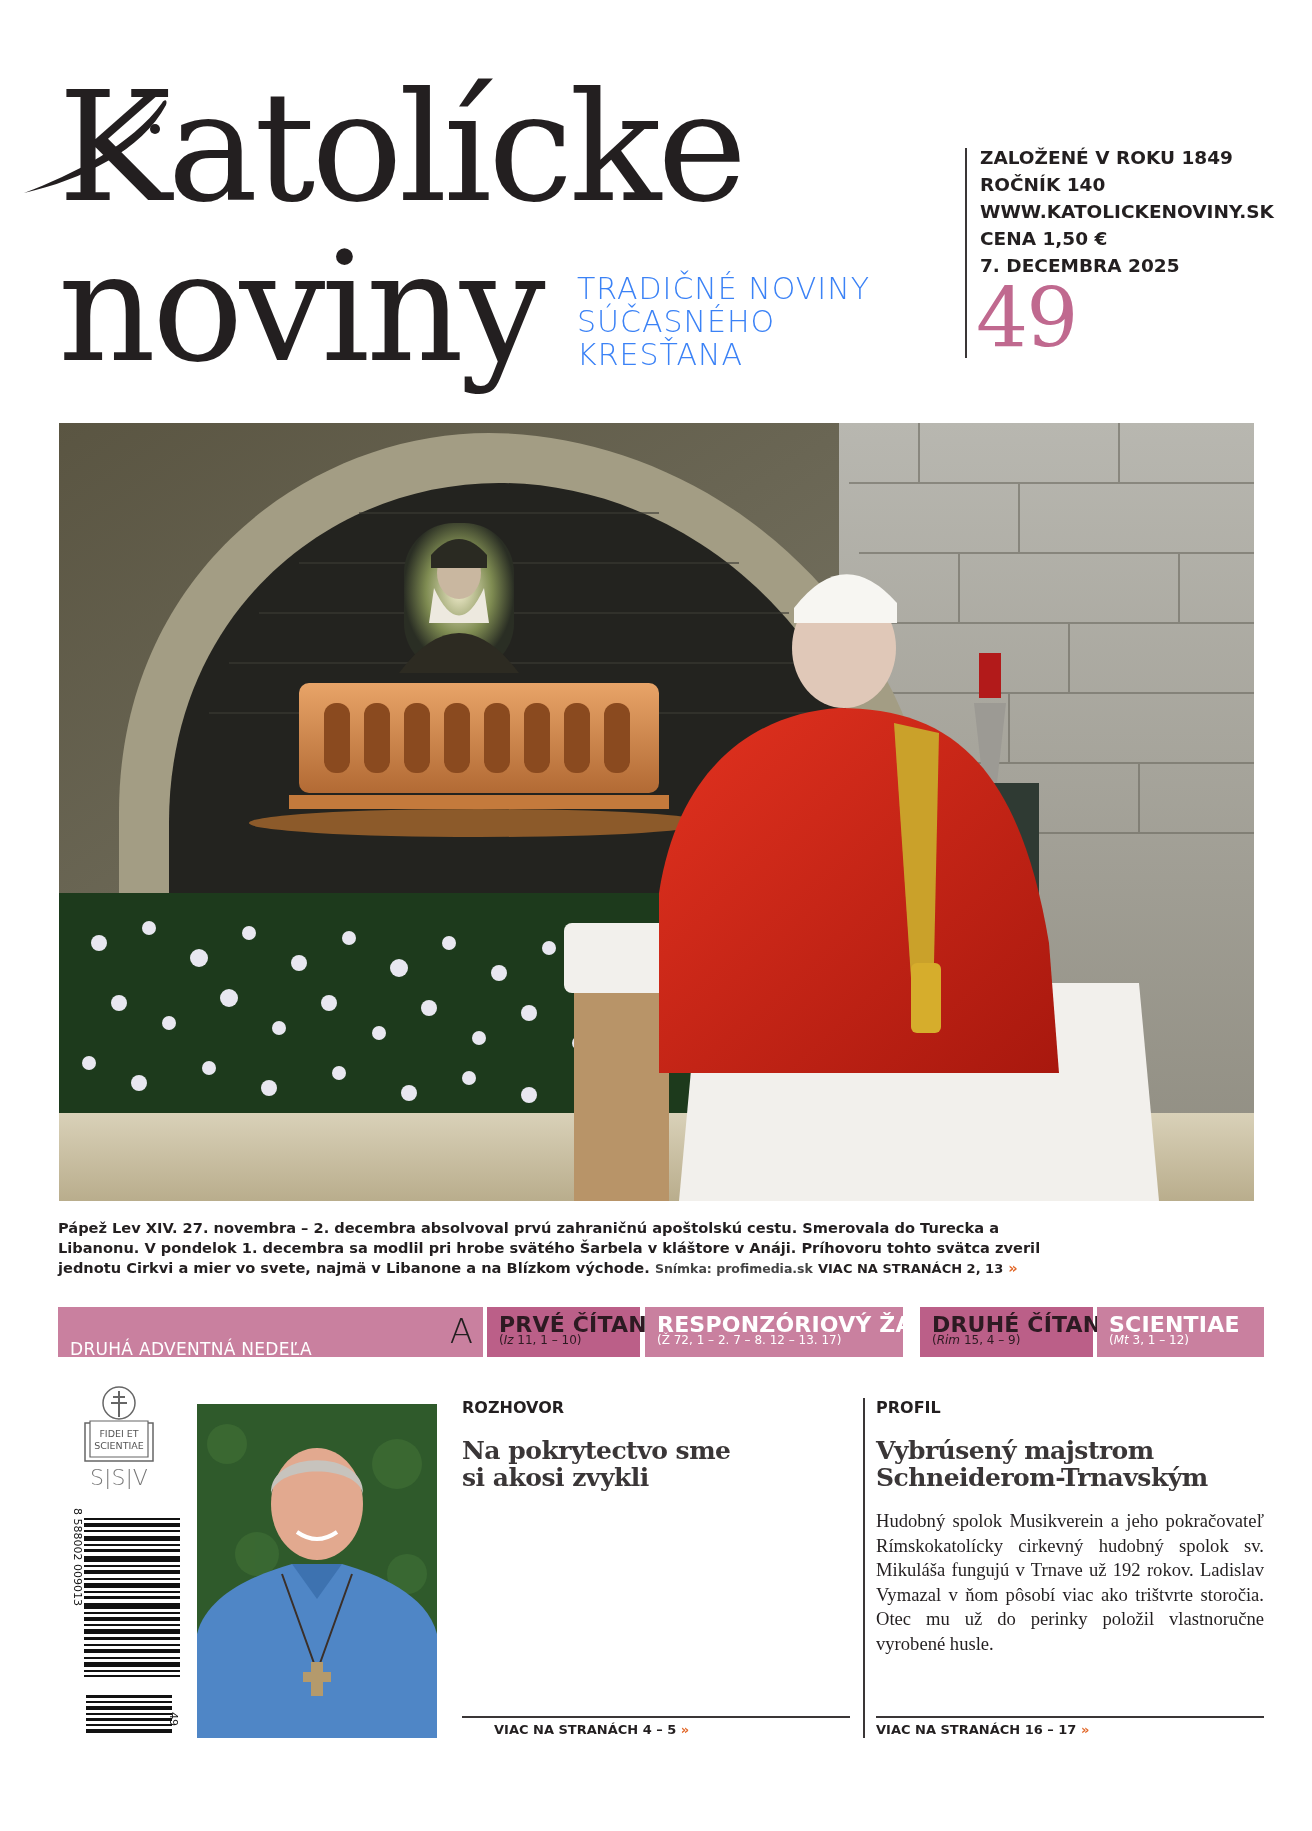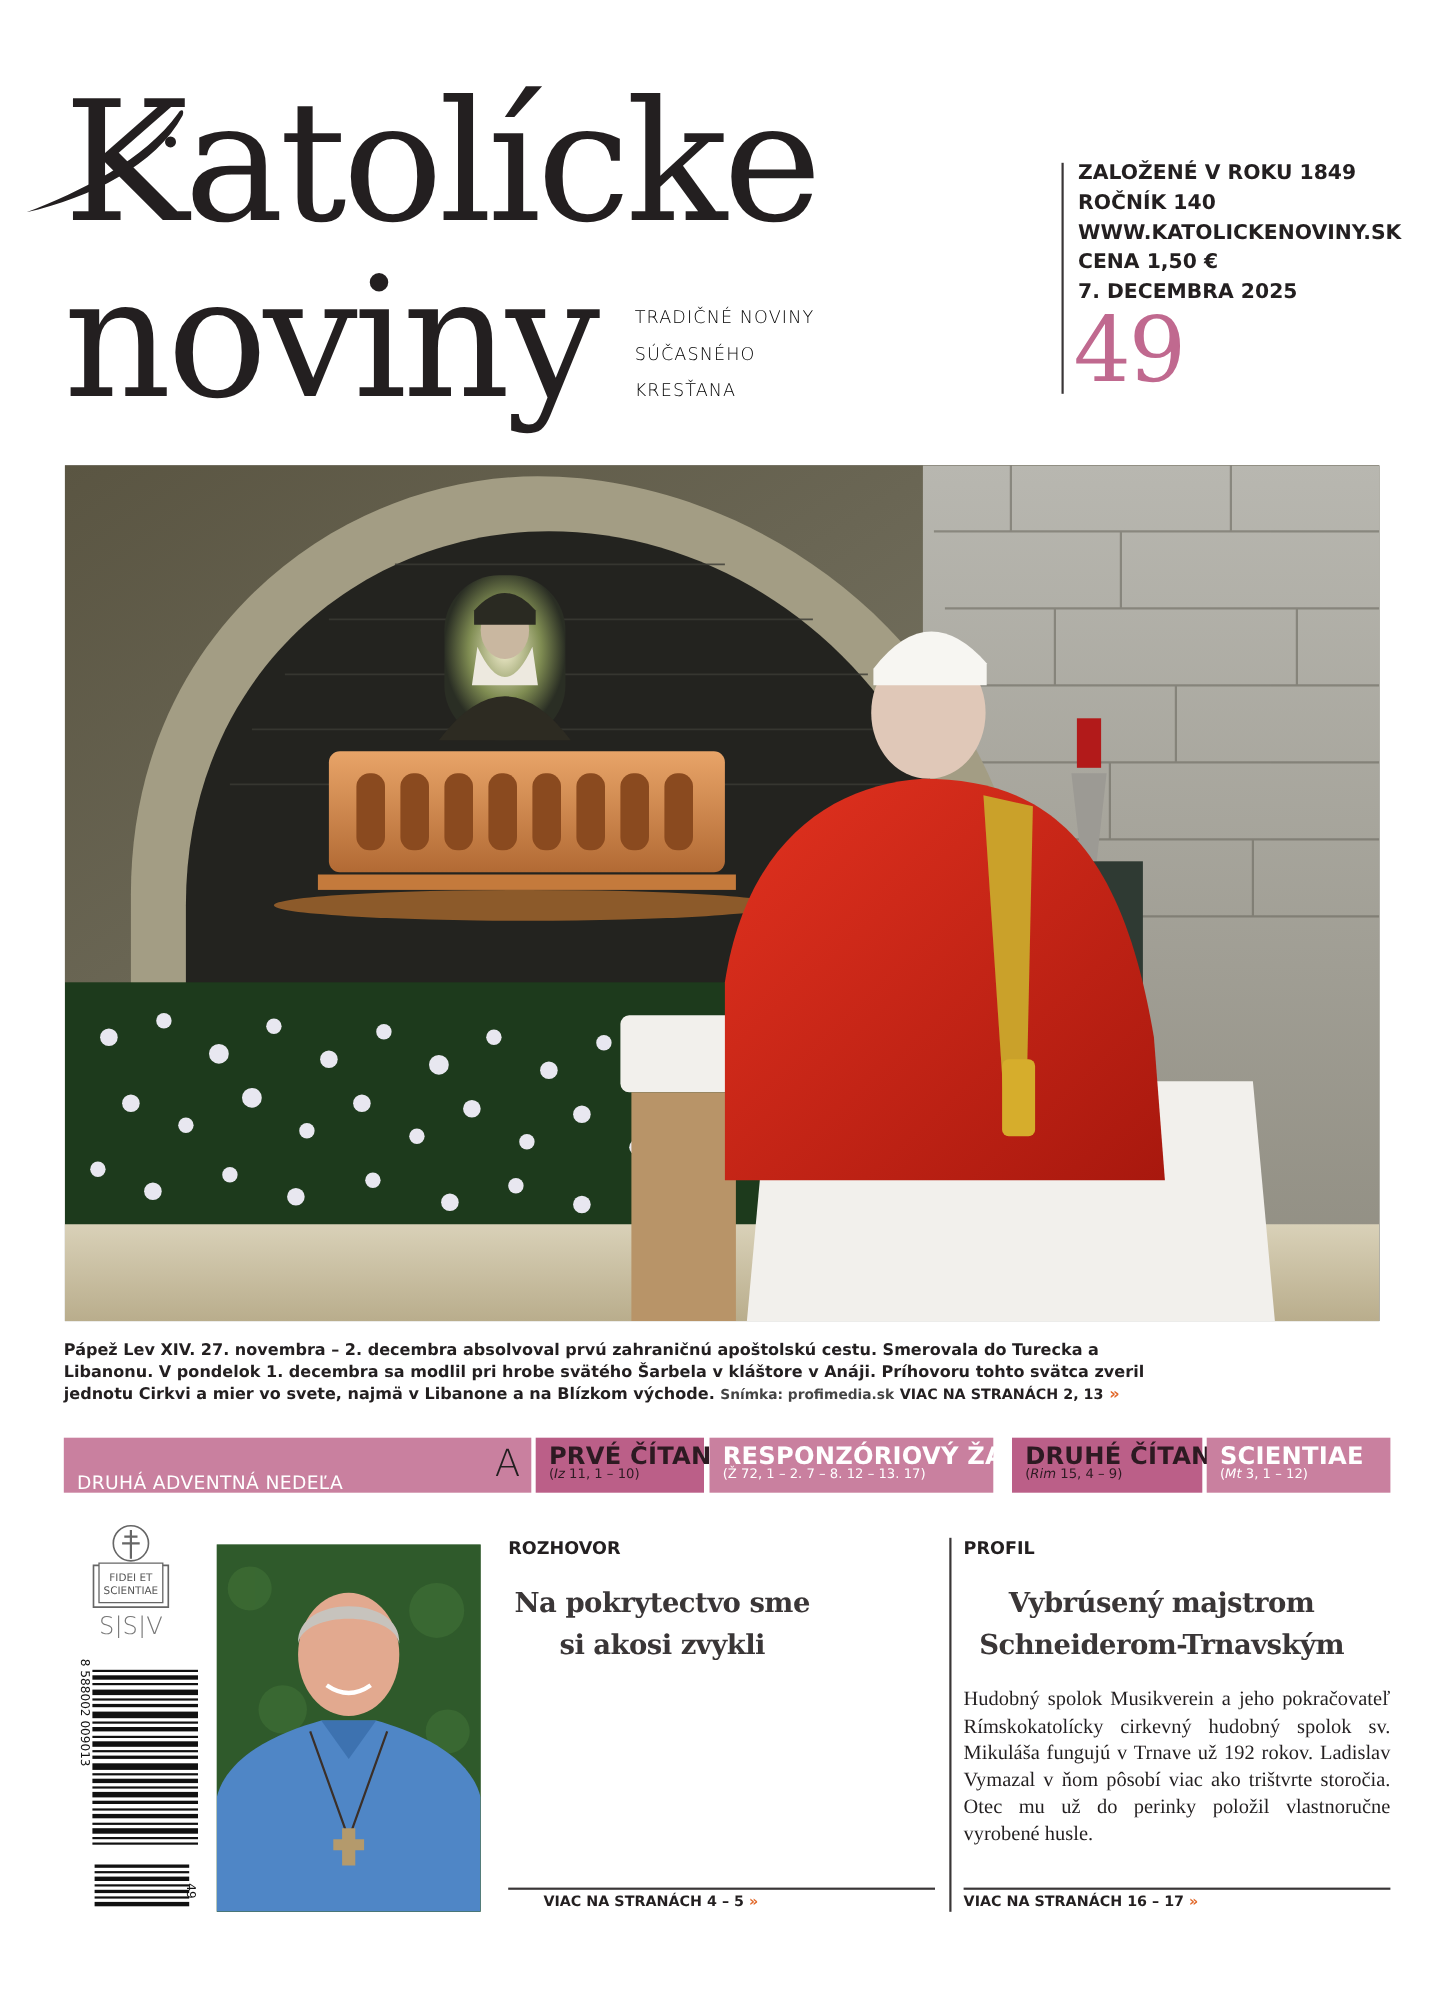--- a/index.html
+++ b/index.html
@@ -17,21 +17,21 @@
   .logo-line2 {
     position: absolute; left: 58px; top: 232px;
     font-family: "DejaVu Serif", "Liberation Serif", serif;
     font-size: 152px; line-height: 1; letter-spacing: -4px; color: #231f20;
     white-space: nowrap;
   }
   .logo-swoosh { position: absolute; left: 22px; top: 95px; width: 150px; height: 110px; }
   .tagline {
     position: absolute; left: 577px; top: 272px;
     font-family: "DejaVu Sans", sans-serif; font-weight: 300;
-    font-size: 16px; line-height: 33px; letter-spacing: 1px; color: #000000;
+    font-size: 30px; line-height: 33px; letter-spacing: 1px; color: #3b82f6;
   }
   .tagline div { white-space: nowrap; }
 
   .info-rule { position: absolute; left: 965px; top: 148px; width: 2px; height: 210px; background: #3a3637; }
   .info-block {
     position: absolute; left: 980px; top: 144px;
     font-family: "DejaVu Sans", sans-serif; font-weight: bold;
     font-size: 18.5px; line-height: 27px; color: #231f20;
   }
   .info-block div { white-space: nowrap; }
@@ -74,21 +74,21 @@
   .barcode { position: absolute; left: 72px; top: 1500px; width: 110px; height: 240px; }
   .portrait { position: absolute; left: 197px; top: 1404px; width: 240px; height: 334px; overflow: hidden; background: #2e5a2c; }
 
   .article { position: absolute; top: 1390px; width: 388px; }
   .article.rozhovor { left: 462px; }
   .article.profil { left: 876px; }
   .col-rule { position: absolute; left: 863px; top: 1398px; width: 1.5px; height: 340px; background: #3a3637; }
   .kicker { font-family: "DejaVu Sans", sans-serif; font-weight: bold; font-size: 16px; color: #231f20; margin-top: 8px; }
   .headline {
     font-family: "DejaVu Serif", "Liberation Serif", serif; font-weight: bold;
-    font-size: 25px; line-height: 39px; color: #3a3637; margin-top: 20px; letter-spacing: -0.5px; text-align: center;
+    font-size: 25px; line-height: 27px; color: #3a3637; margin-top: 20px; letter-spacing: -0.5px;
   }
   .body-text {
     font-family: "Liberation Serif", "DejaVu Serif", serif;
     font-size: 18.6px; line-height: 24.5px; color: #231f20; margin-top: 18px; text-align: justify;
   }
   .more-rule { position: absolute; top: 1716px; width: 388px; height: 1.5px; background: #3a3637; }
   .more-link {
     position: absolute; top: 1722px;
     font-family: "DejaVu Sans", sans-serif; font-weight: bold; font-size: 13px; color: #231f20; white-space: nowrap;
   }

